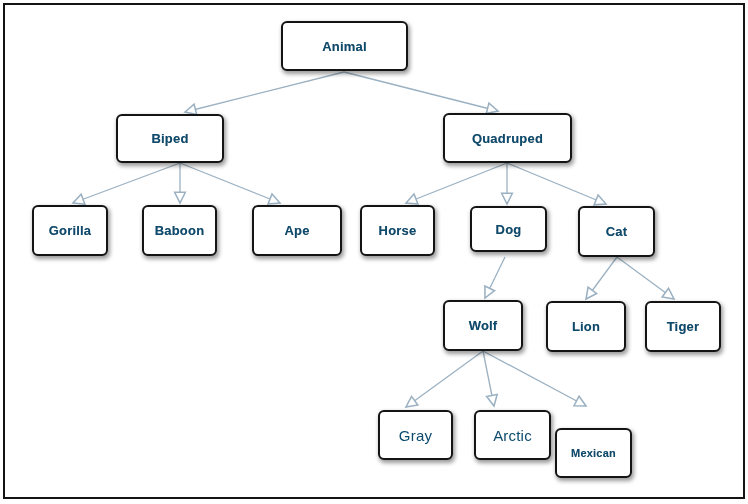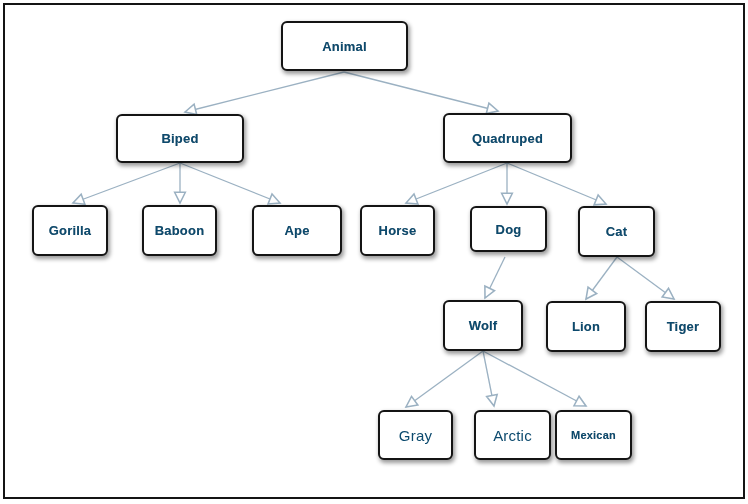--- a/index.html
+++ b/index.html
@@ -32,21 +32,21 @@
     display: flex;
     align-items: center;
     justify-content: center;
     font-size: 13px;
     font-weight: bold;
     color: #0c4a6e;
     letter-spacing: 0.2px;
     text-shadow: 0 0 0.5px rgba(0,0,0,0.35);
   }
   .node.light { font-weight: normal; font-size: 15px; text-shadow: none; margin-left: 16px; }
-  .node.small { font-size: 11px; }
+  .node.small { font-size: 11px; margin-top: 18px; }
 </style>
 </head>
 <body>
 
 <div class="stage">
 
   <svg class="edges" width="748" height="504" viewBox="0 0 748 504">
     <defs>
       <marker id="arrow" viewBox="0 0 12 12" refX="10.5" refY="6" markerWidth="11" markerHeight="11" orient="auto">
         <path d="M1.5,1.5 L10.5,6 L1.5,10.5 Z" fill="#ffffff" stroke="#9bb1c2" stroke-width="1.3"></path>
@@ -64,21 +64,21 @@
       <line x1="505" y1="257" x2="485" y2="298" marker-end="url(#arrow)"></line>
       <line x1="617" y1="257" x2="586" y2="299" marker-end="url(#arrow)"></line>
       <line x1="617" y1="257" x2="674" y2="299" marker-end="url(#arrow)"></line>
       <line x1="483" y1="351" x2="406" y2="407" marker-end="url(#arrow)"></line>
       <line x1="483" y1="351" x2="494" y2="406" marker-end="url(#arrow)"></line>
       <line x1="483" y1="351" x2="586" y2="406" marker-end="url(#arrow)"></line>
     </g>
   </svg>
 
   <div class="node" style="left:281px; top:21px;  width:127px; height:50px;">Animal</div>
-  <div class="node" style="left:116px; top:114px; width:128px; height:49px;">Biped</div>
+  <div class="node" style="left:116px; top:114px; width:108px; height:49px;">Biped</div>
   <div class="node" style="left:443px; top:113px; width:129px; height:50px;">Quadruped</div>
 
   <div class="node" style="left:32px;  top:205px; width:76px;  height:51px;">Gorilla</div>
   <div class="node" style="left:142px; top:205px; width:75px;  height:51px;">Baboon</div>
   <div class="node" style="left:252px; top:205px; width:90px;  height:51px;">Ape</div>
   <div class="node" style="left:360px; top:205px; width:75px;  height:51px;">Horse</div>
   <div class="node" style="left:470px; top:206px; width:77px;  height:46px;">Dog</div>
   <div class="node" style="left:578px; top:206px; width:77px;  height:51px;">Cat</div>
 
   <div class="node" style="left:443px; top:300px; width:80px;  height:51px;">Wolf</div>

